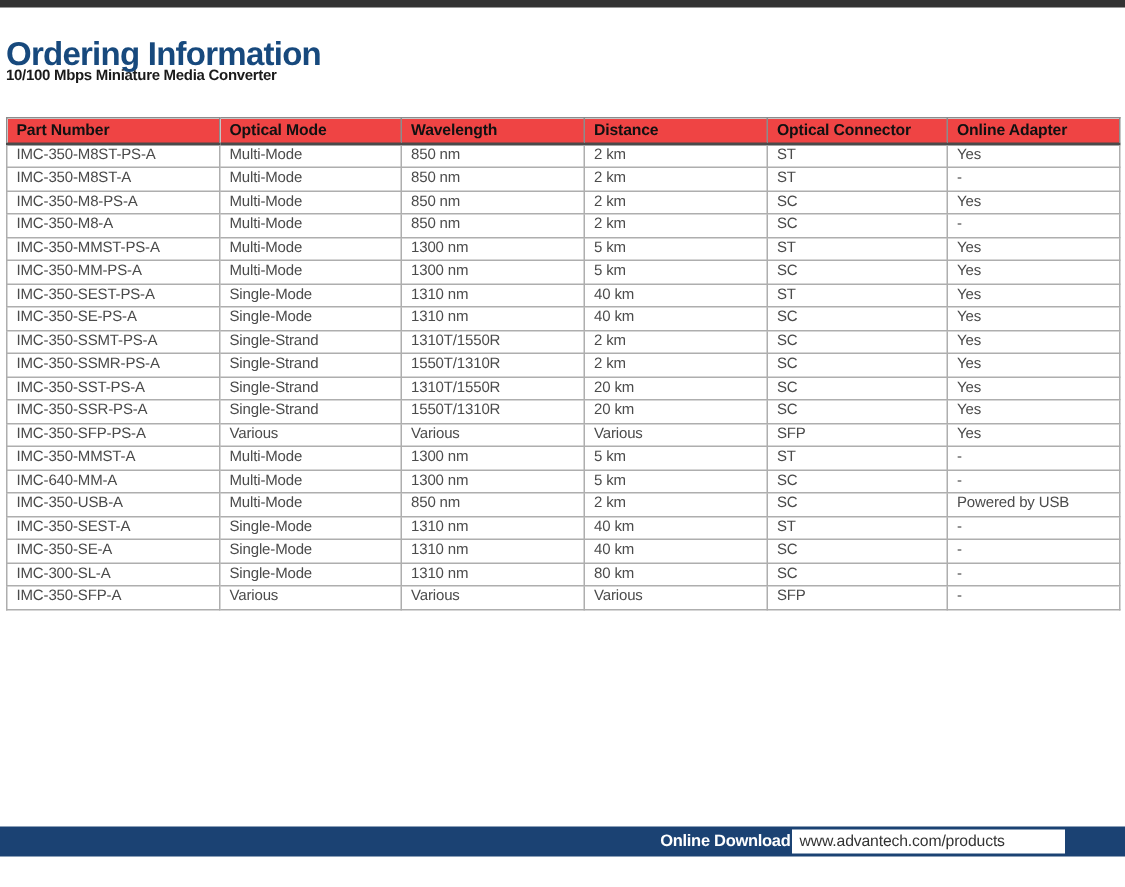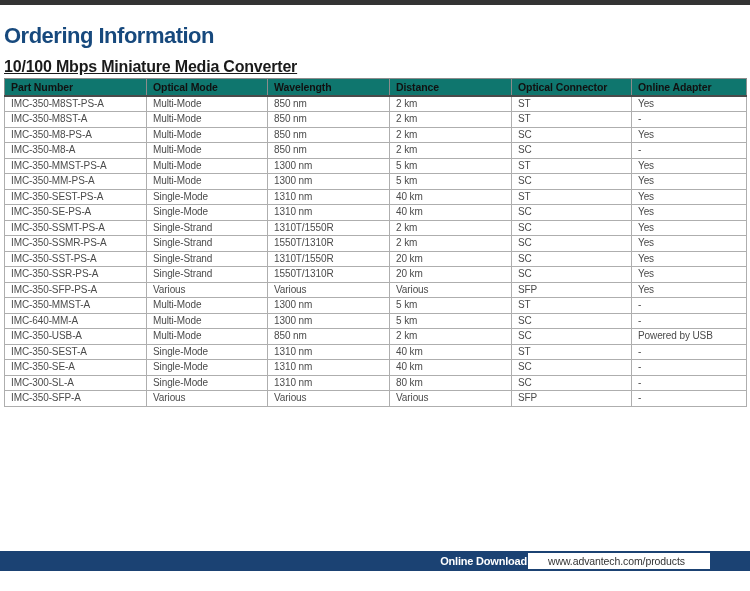--- a/index.html
+++ b/index.html
@@ -18,39 +18,38 @@
   }
 
   .title {
     position: absolute; top: 24px; left: 4px;
     font-size: 22px; line-height: 24px;
     font-weight: bold; letter-spacing: -0.5px;
     color: var(--accent, #17497D);
   }
 
   .subtitle {
-    position: absolute; top: 60px; left: 4px;
-    font-size: 16px; line-height: 13px;
+    position: absolute; top: 44px; left: 4px;
+    font-size: 10px; line-height: 13px;
     font-weight: bold; letter-spacing: -0.2px;
     color: #1a1a1a;
-    text-decoration: underline;
   }
 
   table.ordering-table {
     position: absolute; top: 78px; left: 4px;
     width: 742px;
     border-collapse: collapse;
     table-layout: fixed;
     letter-spacing: -0.1px;
   }
   table.ordering-table th {
     text-align: left;
     font-size: 10.5px; line-height: 12px;
     font-weight: bold; color: #111111;
-    background: #0f766e;
+    background: #ef4444;
     border: 1px solid #8c8c8c;
     border-bottom: 2px solid #4a4a4a;
     padding: 2px 2px 2px 6px;
     white-space: nowrap; overflow: hidden;
   }
   table.ordering-table td {
     font-size: 10px; line-height: 12px;
     color: #4b4b4b;
     border: 1px solid #aeaeae;
     padding: 1px 2px 1px 6px;
@@ -67,21 +66,21 @@
   }
   .footer-label {
     color: #ffffff; font-weight: bold;
     font-size: 11px; letter-spacing: -0.2px;
     margin-right: 1px; white-space: nowrap;
   }
   .footer-url-box {
     background: #ffffff;
     width: 182px; height: 16px;
     display: flex; align-items: center;
-    padding-left: 20px;
+    padding-left: 5px;
     font-size: 10.5px; color: #333333;
     letter-spacing: -0.1px;
     cursor: pointer;
   }
 </style>
 </head>
 <body>
 
 <div class="page">
   <div class="top-bar"></div>

